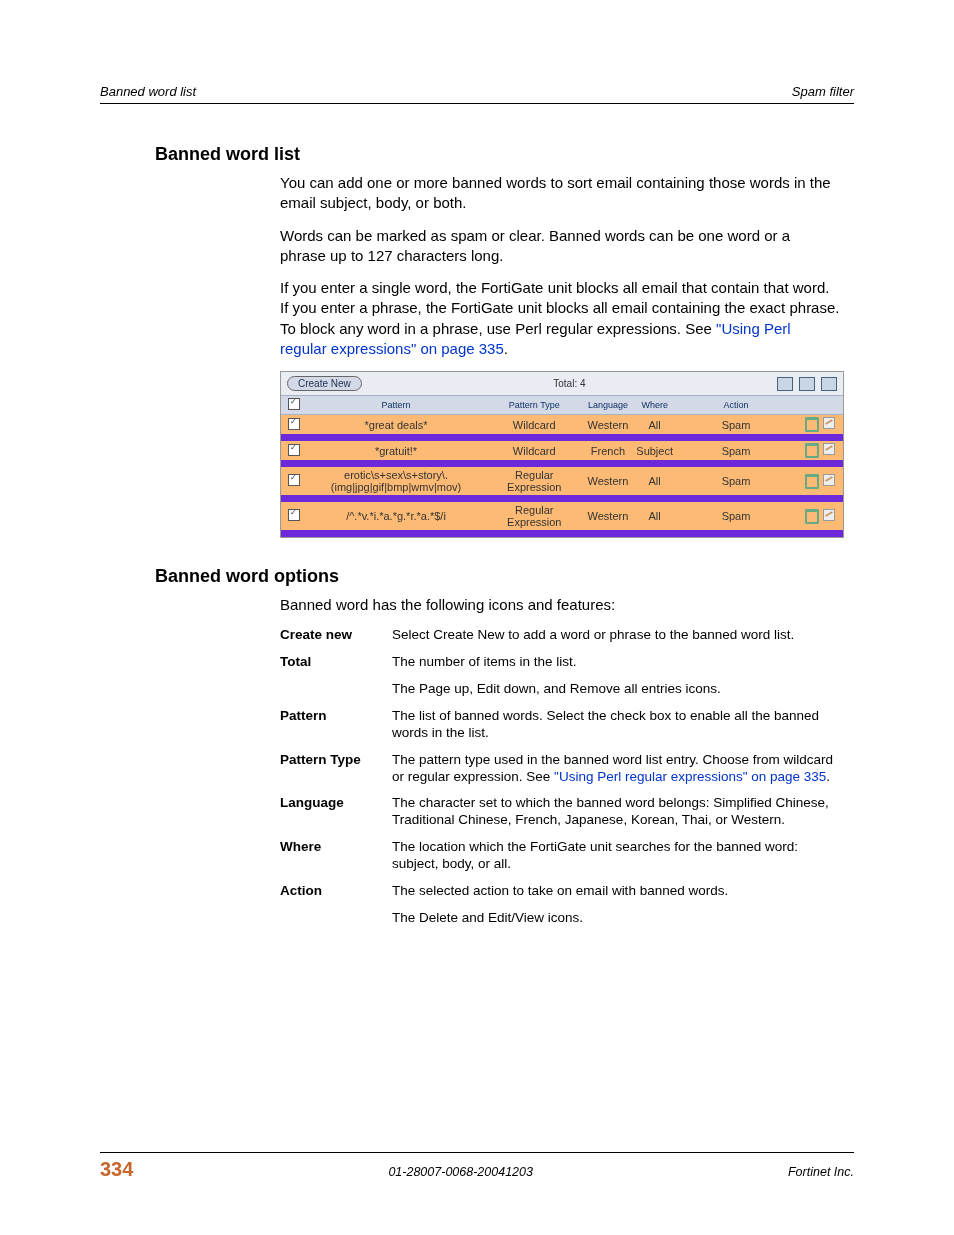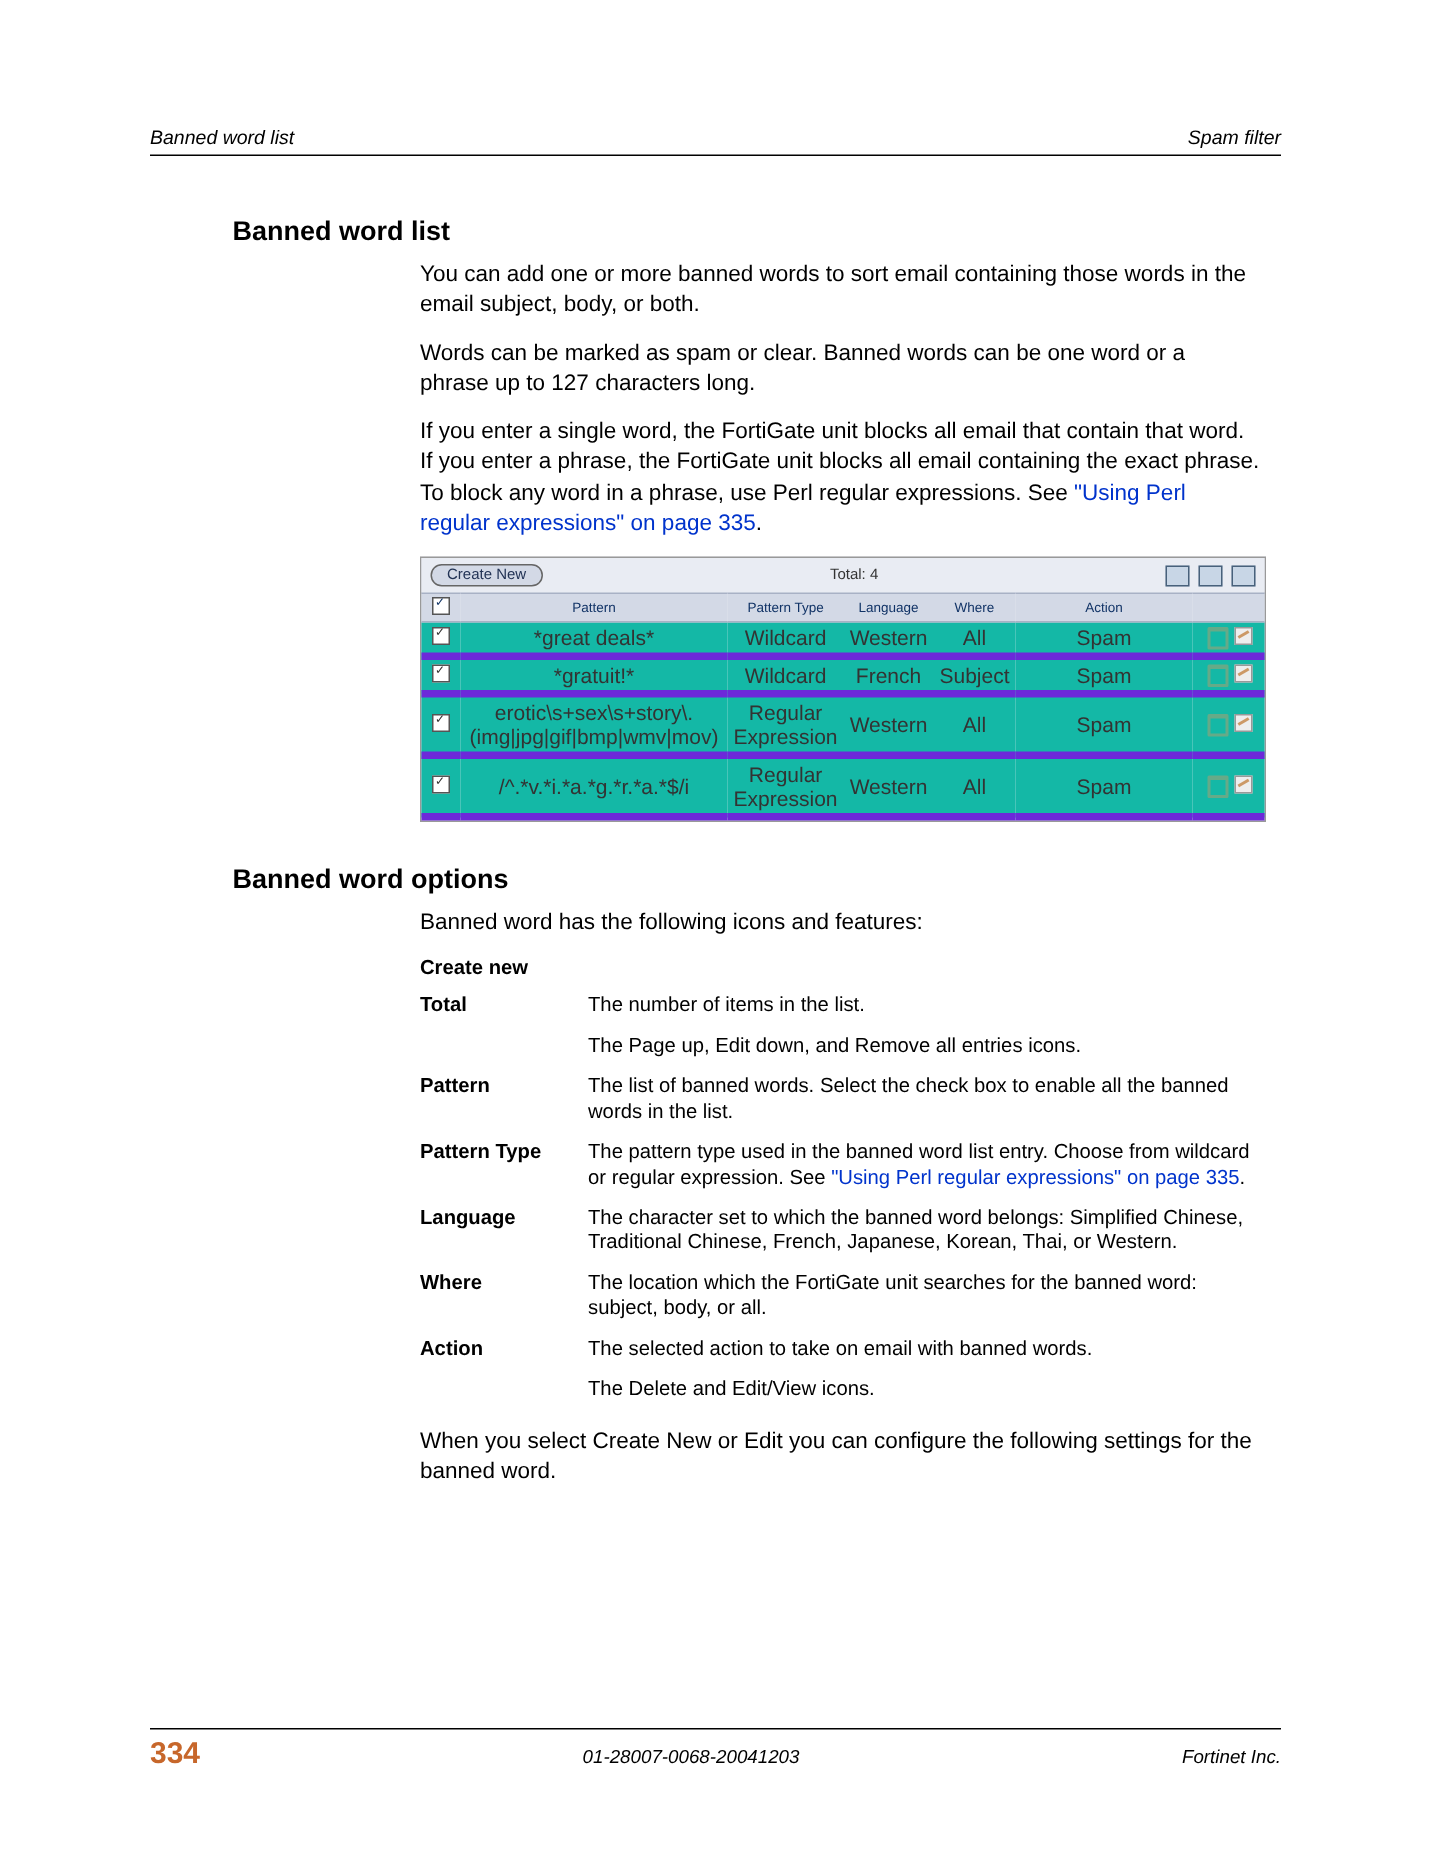--- a/index.html
+++ b/index.html
@@ -81,25 +81,25 @@
   .shot-table th {
     background: #d3d9e6;
     font-weight: normal;
     color: #113366;
     font-size: 9px;
     padding: 2px 4px;
     border-top: 1px solid #a8b1c5;
     border-bottom: 1px solid #a8b1c5;
   }
   .shot-table td {
-    background: #14b8a6;
+    background: #fdba74;
     padding: 2px 4px;
     text-align: center;
-    font-size: 14px;
-    border-bottom: 5px solid #6d28d9;
+    font-size: 11px;
+    border-bottom: 7px solid #6d28d9;
   }
   .shot-table td.pat { text-align: center; }
   .cb { width: 10px; height: 10px; border: 1px solid #555; background: #fff; display: inline-block; position: relative; }
   .cb::after { content: "✓"; font-size: 8px; position: absolute; left: 1px; top: -2px; }
   .row-icons { display: flex; gap: 4px; justify-content: flex-end; padding-right: 4px; }
   .trash { width: 10px; height: 10px; border-left: 2px solid #6a8; border-right: 2px solid #6a8; border-bottom: 2px solid #6a8; border-top: 3px solid #6a8; border-radius: 1px; }
   .edit { width: 10px; height: 10px; background: #eee; border: 1px solid #999; position: relative; }
   .edit::after { content: ""; position: absolute; width: 8px; height: 2px; background: #c96; top: 3px; left: 1px; transform: rotate(-30deg); }
 
   
@@ -228,20 +228,21 @@
   </div>
 
   <h2 class="sec">Banned word options</h2>
   <div class="body-indent">
     <p>Banned word has the following icons and features:</p>
   </div>
 
   <div class="opts" id="opts-table">
       <div class="opts-row">
         <div class="opts-label">Create new</div>
+        <div class="opts-desc">Select Create New to add a word or phrase to the banned word list.</div>
       </div>
       <div class="opts-row">
         <div class="opts-label">Total</div>
         <div class="opts-desc">The number of items in the list.</div>
       </div>
       <div class="opts-row">
         <div class="opts-label"></div>
         <div class="opts-desc">The Page up, Edit down, and Remove all entries icons.</div>
       </div>
       <div class="opts-row">
@@ -263,23 +264,20 @@
       <div class="opts-row">
         <div class="opts-label">Action</div>
         <div class="opts-desc">The selected action to take on email with banned words.</div>
       </div>
       <div class="opts-row">
         <div class="opts-label"></div>
         <div class="opts-desc">The Delete and Edit/View icons.</div>
       </div>
     </div>
 
-  <div class="body-indent" style="margin-top:16px;">
-    <p>When you select Create New or Edit you can configure the following settings for the banned word.</p>
-  </div>
 
   <div class="footer">
     <div class="footer-inner">
       <span class="pageno">334</span>
       <span class="docid">01-28007-0068-20041203</span>
       <span class="company">Fortinet Inc.</span>
     </div>
   </div>
 </div>
 

